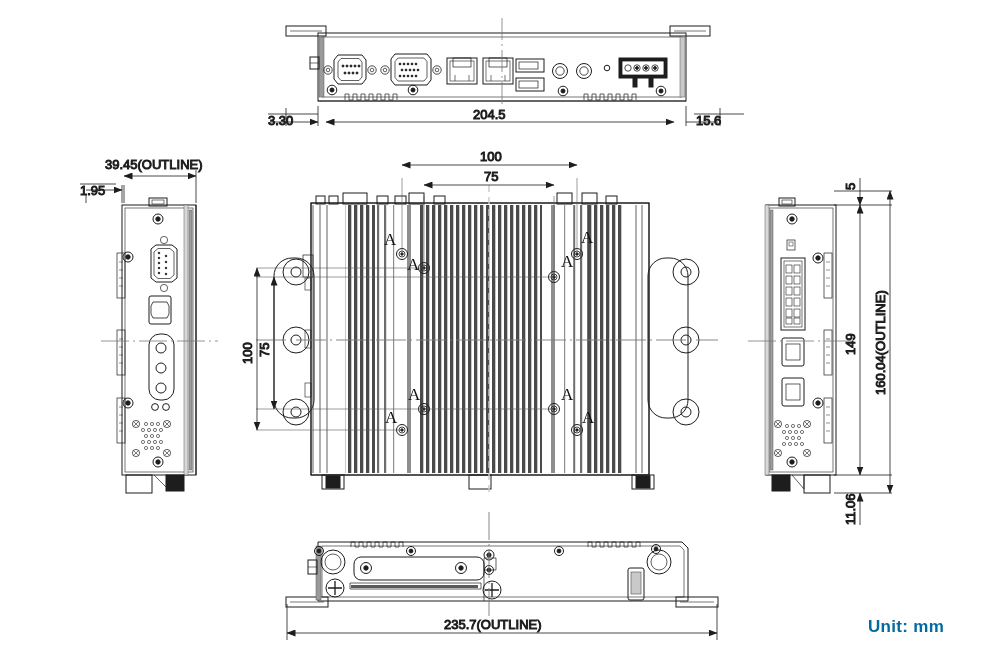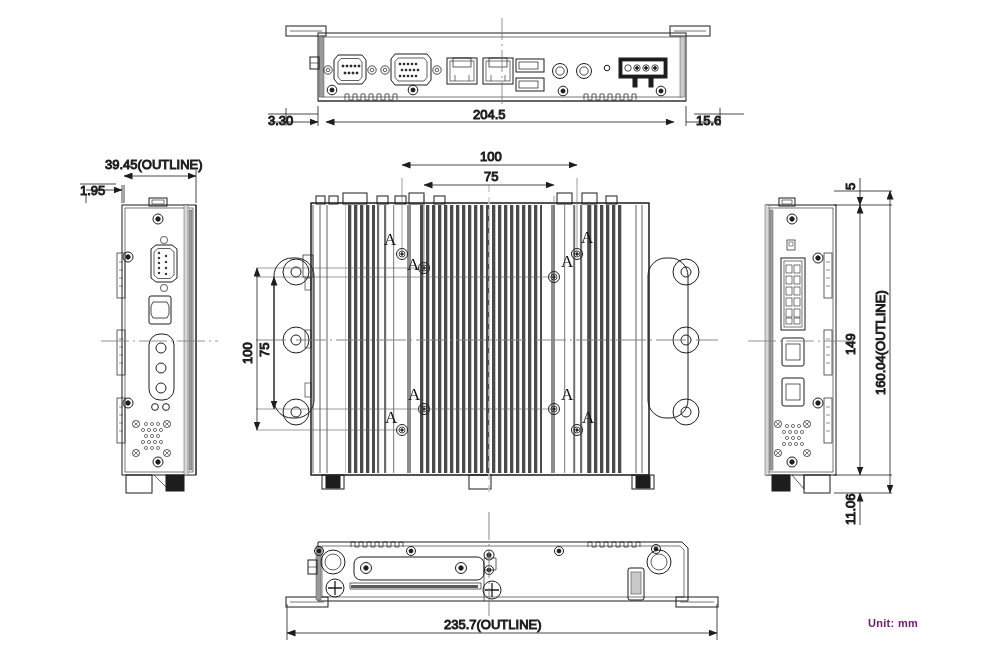--- a/index.html
+++ b/index.html
@@ -1,21 +1,21 @@
 <!DOCTYPE html>
 <html><head>
 <meta charset="utf-8">
 <style>
   html,body{margin:0;padding:0;background:#ffffff;}
   body{width:1000px;height:668px;position:relative;overflow:hidden;
        font-family:"Liberation Sans", sans-serif;color:#222;}
   #stage{position:absolute;left:6px;top:0;width:1000px;height:668px;}
   svg.draw{position:absolute;left:0;top:0;width:1000px;height:668px;}
   .dimtext{font-family:"Liberation Sans", sans-serif;font-size:13px;fill:#1d1d1d;}
-  .unit-label{position:absolute;font-weight:bold;font-size:11px;color:#701a75;
+  .unit-label{position:absolute;font-weight:bold;font-size:17px;color:#0369a1;
               letter-spacing:.3px;}
   .lbl{font-family:"Liberation Serif", serif;font-size:17px;fill:#111;}
 </style>
 </head>
 <body>
 
 <div id="stage">
 
 <svg class="draw" viewBox="0 0 1000 668">
   <defs>

